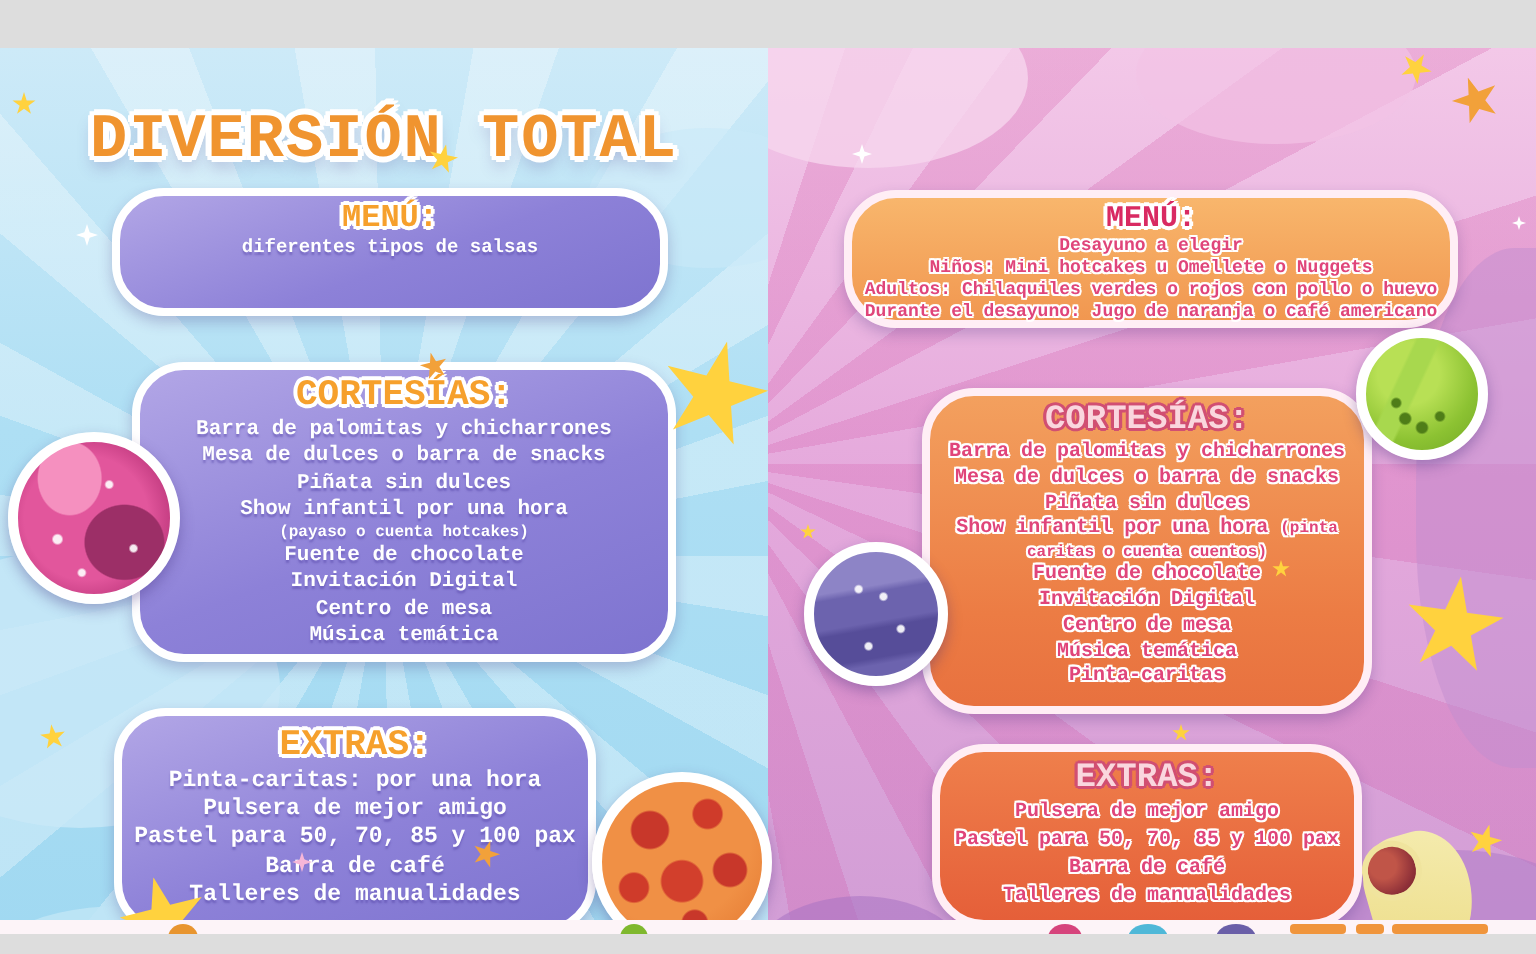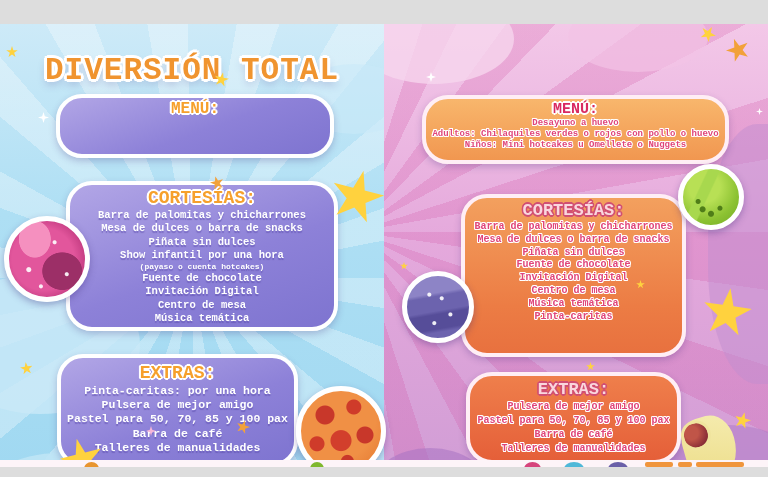--- a/index.html
+++ b/index.html
@@ -140,20 +140,21 @@
     <div class="cloud" style="left:-60px;top:250px;width:200px;height:140px;background:#c9e9f8;opacity:.8;"></div>
     <div class="cloud" style="right:-30px;top:40px;width:120px;height:70px;background:#c9e9f8;opacity:.6;"></div>
     <div class="cloud" style="left:140px;bottom:-32px;width:180px;height:80px;background:#7fb8e3;opacity:.55;"></div>
     <div class="cloud" style="left:-20px;bottom:-42px;width:160px;height:90px;background:#bfe5f6;opacity:.85;"></div>
 
     <h1 class="title" id="l-title">DIVERSIÓN TOTAL</h1>
 
     <div class="box" id="l-menu">
       <h2 class="h-org">MENÚ:</h2>
       <div class="l-body">
+        <div class="line">diferentes tipos de salsas</div>
       </div>
     </div>
 
     <div class="box" id="l-cort">
       <h2 class="h-org">CORTESÍAS:</h2>
       <div class="l-body">
         <div class="line">Barra de palomitas y chicharrones</div>
         <div class="line">Mesa de dulces o barra de snacks</div>
         <div class="line">Piñata sin dulces</div>
         <div class="line">Show infantil por una hora</div>
@@ -182,32 +183,35 @@
     <div class="cloud" style="left:-30px;top:-30px;width:160px;height:90px;background:#f6d6ee;opacity:.8;"></div>
     <div class="cloud" style="right:60px;top:-22px;width:140px;height:70px;background:#f2c3e6;opacity:.7;"></div>
     <div class="cloud" style="right:-50px;top:100px;width:110px;height:260px;background:#c18ed0;opacity:.5;border-radius:45%;"></div>
     <div class="cloud" style="left:-14px;bottom:-32px;width:120px;height:85px;background:#a873c2;opacity:.55;"></div>
     <div class="cloud" style="right:-40px;bottom:-24px;width:160px;height:100px;background:#b27fc8;opacity:.6;"></div>
 
 
     <div class="box" id="r-menu">
       <h2 class="h-red">MENÚ:</h2>
       <div class="r-body">
-        <div class="line">Desayuno a huevo</div>
+        <div class="line">Desayuno a elegir</div>
+        <div class="line">Niños: Mini hotcakes u Omellete o Nuggets</div>
         <div class="line">Adultos: Chilaquiles verdes o rojos con pollo o huevo</div>
-        <div class="line">Niños: Mini hotcakes u Omellete o Nuggets</div>
+        <div class="line">Durante el desayuno: Jugo de naranja o café americano</div>
       </div>
     </div>
 
     <div class="box" id="r-cort">
       <h2 class="h-pink">CORTESÍAS:</h2>
       <div class="r-body">
         <div class="line">Barra de palomitas y chicharrones</div>
         <div class="line">Mesa de dulces o barra de snacks</div>
         <div class="line">Piñata sin dulces</div>
+        <div class="line"><span>Show infantil por una hora</span> <span class="small-inline">(pinta</span></div>
+        <div class="line small">caritas o cuenta cuentos)</div>
         <div class="line">Fuente de chocolate</div>
         <div class="line">Invitación Digital</div>
         <div class="line">Centro de mesa</div>
         <div class="line">Música temática</div>
         <div class="line">Pinta-caritas</div>
       </div>
     </div>
 
     <div class="box" id="r-extras">
       <h2 class="h-pink">EXTRAS:</h2>

